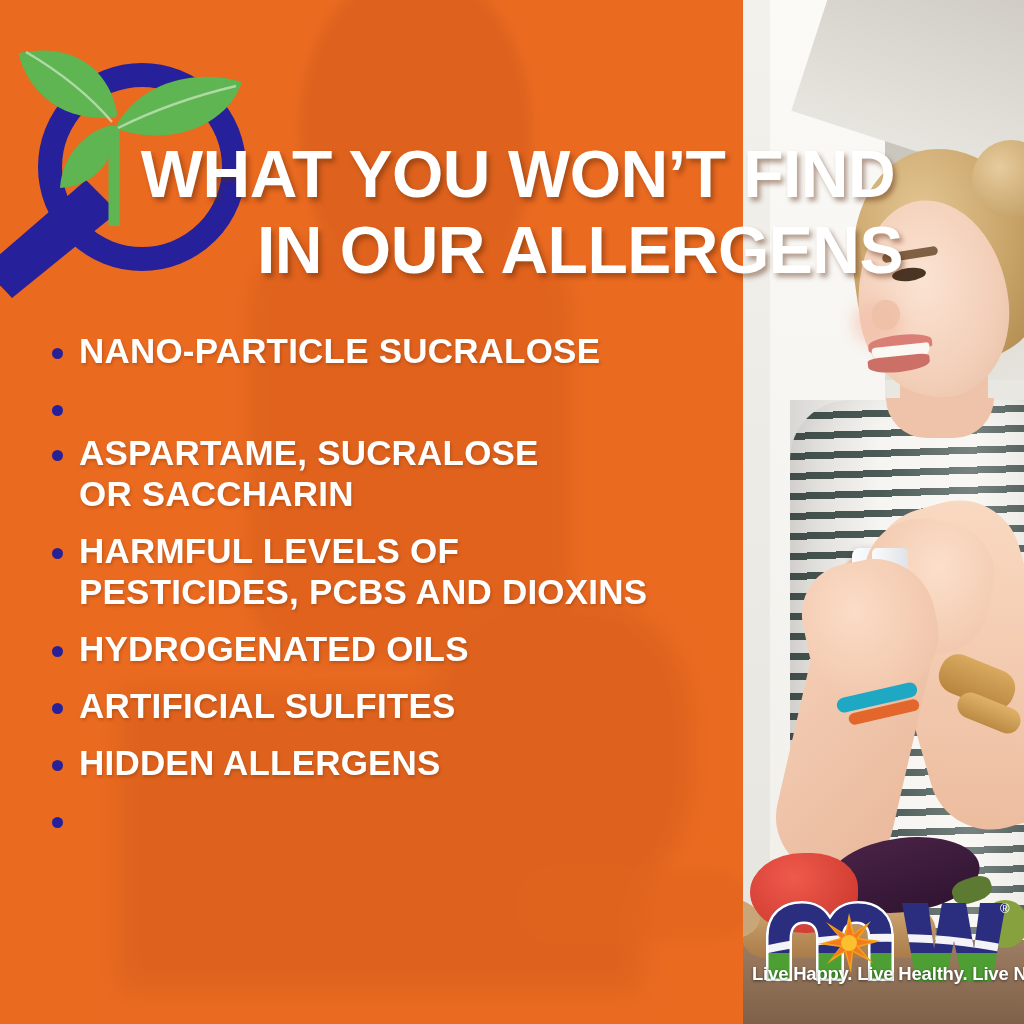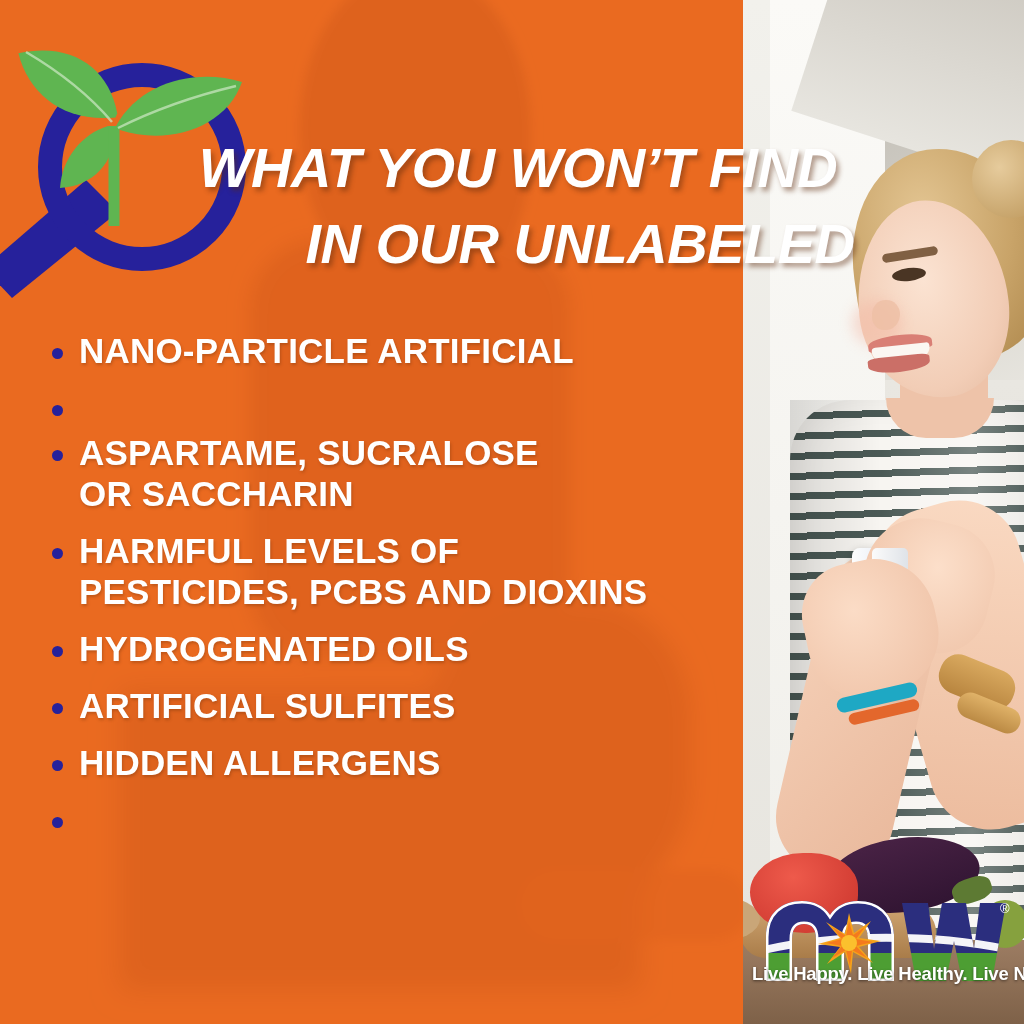--- a/index.html
+++ b/index.html
@@ -153,27 +153,26 @@
     border-radius:40px;background:#a35a22;filter:blur(6px);opacity:.6;}
 
   
   .magnifier{position:absolute;left:-10px;top:30px;width:270px;height:290px;}
 
   
   .title{
     position:absolute;left:0;top:92px;width:1010px;
     text-align:center;
     color:#ffffff;
-    font-size:56px;
+    font-size:66px;
     line-height:76px;
     letter-spacing:-0.5px;
     font-weight:600;
     text-shadow:3px 4px 5px rgba(90,40,10,.45);
     white-space:nowrap;
-    font-style:italic;
   }
   .title .l1{display:block;padding-left:26px;}
   .title .l2{display:block;padding-left:150px;}
   .title b{font-weight:800;}
 
   
   .list{position:absolute;left:52px;top:330px;width:690px;}
   .li{
     position:relative;
     display:flex;align-items:flex-start;
@@ -278,27 +277,27 @@
       <path d="M124 96 C 124 140 124 168 124 196" stroke="#5FB551" stroke-width="11" fill="none"></path>
       <path d="M36 22 C 70 42 100 66 122 92" stroke="#cfe8c6" stroke-width="2.5" fill="none" opacity=".7"></path>
       <path d="M246 56 C 204 66 160 82 128 98" stroke="#cfe8c6" stroke-width="2.5" fill="none" opacity=".7"></path>
     </svg>
   </div>
 
   <h1 class="title">
     <span class="l1">
       <span>WHAT YOU </span><b>WON’T</b><span> FIND</span>
     </span>
-    <span class="l2">IN OUR UNLABELED</span>
+    <span class="l2">IN OUR ALLERGENS</span>
   </h1>
 
   <div class="list">
     <div class="li">
       <span class="dot"></span>
-      <span class="litext">NANO-PARTICLE ARTIFICIAL</span>
+      <span class="litext">NANO-PARTICLE SUCRALOSE</span>
     </div>
     <div class="li">
       <span class="dot"></span>
     </div>
     <div class="li">
       <span class="dot"></span>
       <span class="litext">ASPARTAME, SUCRALOSE
 OR SACCHARIN</span>
     </div>
     <div class="li">

